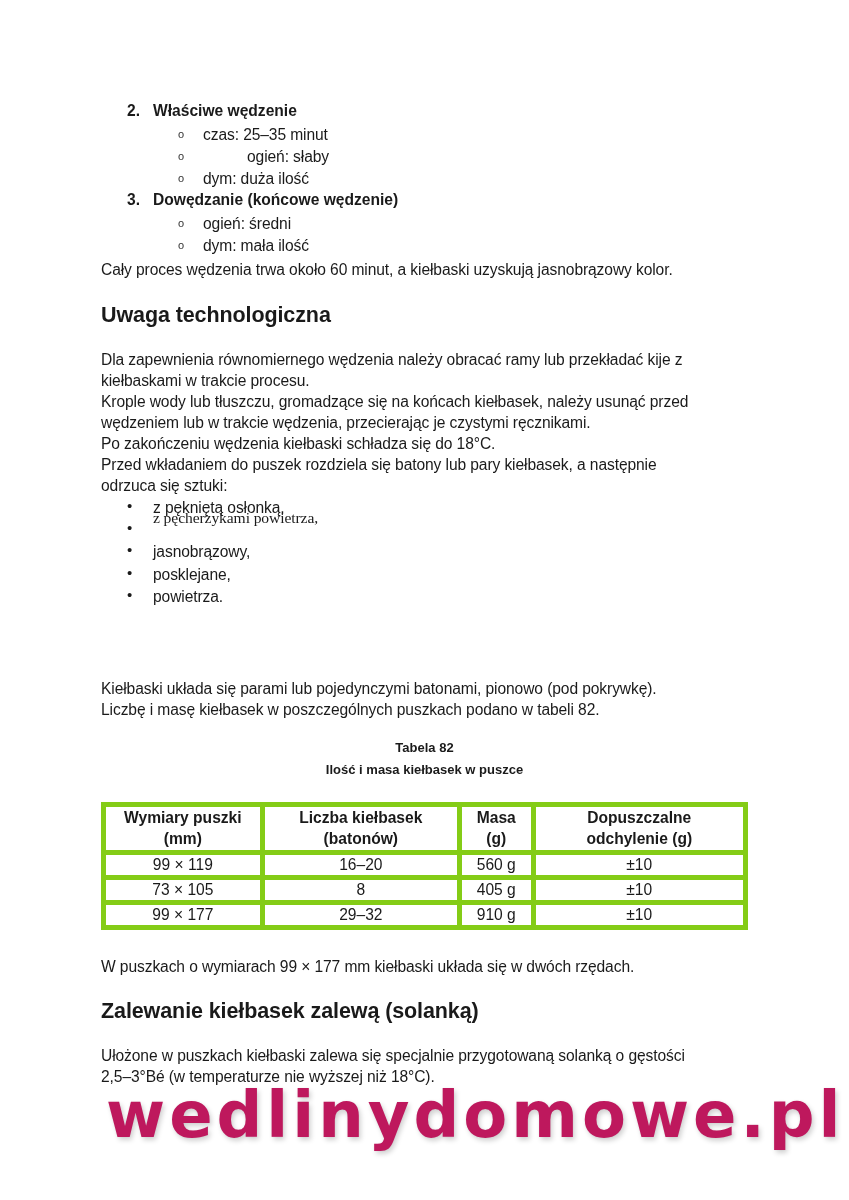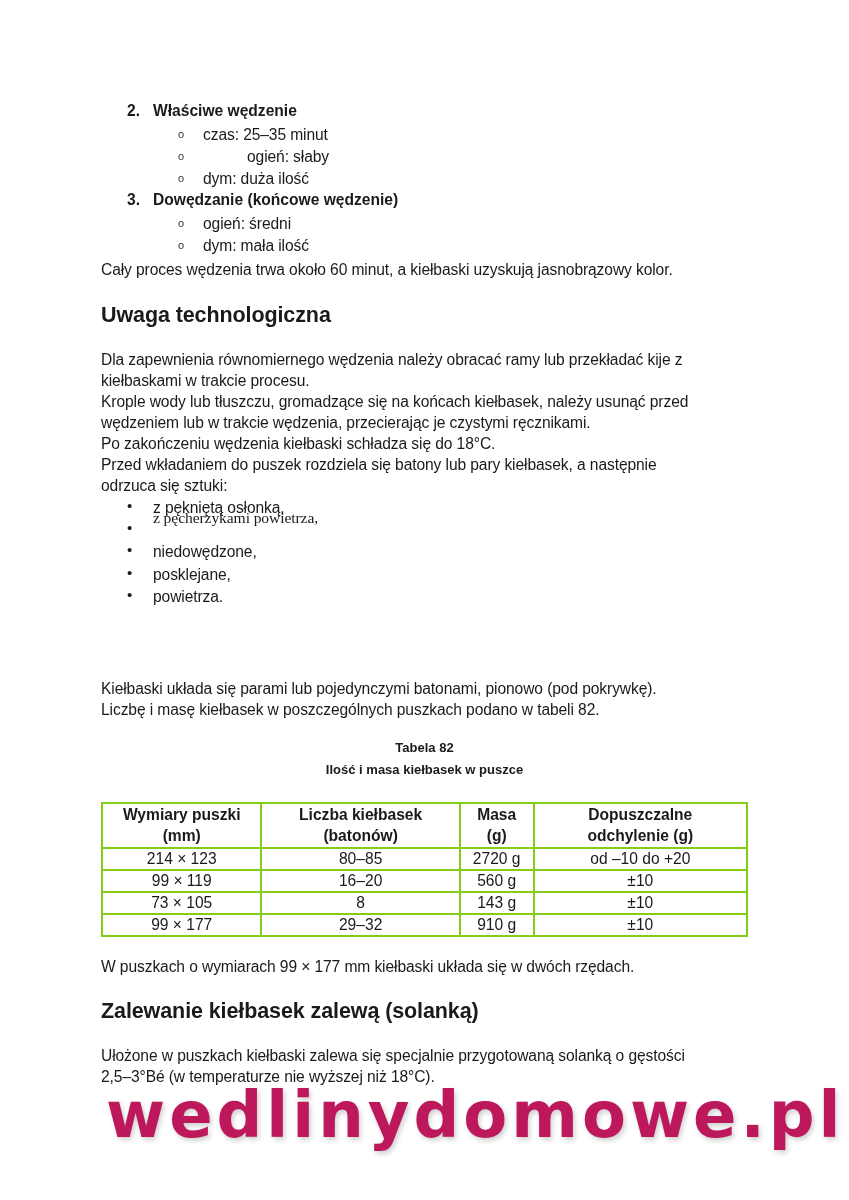--- a/index.html
+++ b/index.html
@@ -13,21 +13,21 @@
   .num-item { font-weight: bold; font-size: 15.6px; }
   .h2 { font-size: 21.5px; font-weight: bold; letter-spacing: -0.1px; }
   .bullet-o { font-size: 11px; color: #333; }
   .bullet-dot { font-size: 15px; }
   .caption { font-size: 13px; font-weight: bold; text-align: center; }
   table.data {
     position: absolute; left: 101px; top: 802px; width: 647px;
     border-collapse: collapse; font-size: 15.6px;
   }
   table.data th, table.data td {
-    border: 2px solid #84cc16; text-align: center; padding: 0;
+    border: 5px solid #84cc16; text-align: center; padding: 0;
   }
   table.data th { font-weight: bold; height: 43px; line-height: 20.5px; }
   table.data td { height: 20px; line-height: 20px; }
   .watermark {
     position: absolute; left: 106px; top: 1078px; width: 645px;
     font-family: "DejaVu Sans", sans-serif; font-weight: bold;
     font-size: 64px; letter-spacing: 4px; color: #be185d;
     text-shadow: 2px 3px 5px rgba(0,0,0,0.18), 0 0 2px rgba(0,0,0,0.06);
     white-space: nowrap;
   }
@@ -65,21 +65,21 @@
   <div class="abs body-text" style="left:101px; top:412px;">wędzeniem lub w trakcie wędzenia, przecierając je czystymi ręcznikami.</div>
   <div class="abs body-text" style="left:101px; top:433px;">Po zakończeniu wędzenia kiełbaski schładza się do 18°C.</div>
   <div class="abs body-text" style="left:101px; top:454px;">Przed wkładaniem do puszek rozdziela się batony lub pary kiełbasek, a następnie</div>
   <div class="abs body-text" style="left:101px; top:475px;">odrzuca się sztuki:</div>
 
   <div class="abs bullet-dot" style="left:127px; top:497px;">•</div>
   <div class="abs body-text" style="left:153px; top:497px;">z pękniętą osłonką,</div>
   <div class="abs bullet-dot" style="left:127px; top:519px;">•</div>
   <div class="abs body-text" style="left:153px; top:507px;font-family:Liberation Serif, serif;">z pęcherzykami powietrza,</div>
   <div class="abs bullet-dot" style="left:127px; top:541px;">•</div>
-  <div class="abs body-text" style="left:153px; top:541px;">niedowędzone,</div>
+  <div class="abs body-text" style="left:153px; top:541px;">jasnobrązowy,</div>
   <div class="abs bullet-dot" style="left:127px; top:564px;">•</div>
   <div class="abs body-text" style="left:153px; top:564px;">posklejane,</div>
   <div class="abs bullet-dot" style="left:127px; top:586px;">•</div>
   <div class="abs body-text" style="left:153px; top:586px;">powietrza.</div>
 
 
   <div class="abs body-text" style="left:101px; top:678px;">Kiełbaski układa się parami lub pojedynczymi batonami, pionowo (pod pokrywkę).</div>
   <div class="abs body-text" style="left:101px; top:699px;">Liczbę i masę kiełbasek w poszczególnych puszkach podano w tabeli 82.</div>
 
   <div class="abs caption" style="left:101px; top:740px; width:647px;">Tabela 82</div>
@@ -95,35 +95,29 @@
     <thead>
       <tr>
         <th><span>Wymiary puszki</span><br><span>(mm)</span></th>
         <th><span>Liczba kiełbasek</span><br><span>(batonów)</span></th>
         <th><span>Masa</span><br><span>(g)</span></th>
         <th><span>Dopuszczalne</span><br><span>odchylenie (g)</span></th>
       </tr>
     </thead>
     <tbody>
       <tr>
-        <td>214 × 123</td>
-        <td>80–85</td>
-        <td>2720 g</td>
-        <td>od –10 do +20</td>
-      </tr>
-      <tr>
         <td>99 × 119</td>
         <td>16–20</td>
         <td>560 g</td>
         <td>±10</td>
       </tr>
       <tr>
         <td>73 × 105</td>
         <td>8</td>
-        <td>143 g</td>
+        <td>405 g</td>
         <td>±10</td>
       </tr>
       <tr>
         <td>99 × 177</td>
         <td>29–32</td>
         <td>910 g</td>
         <td>±10</td>
       </tr>
     </tbody>
   </table>

